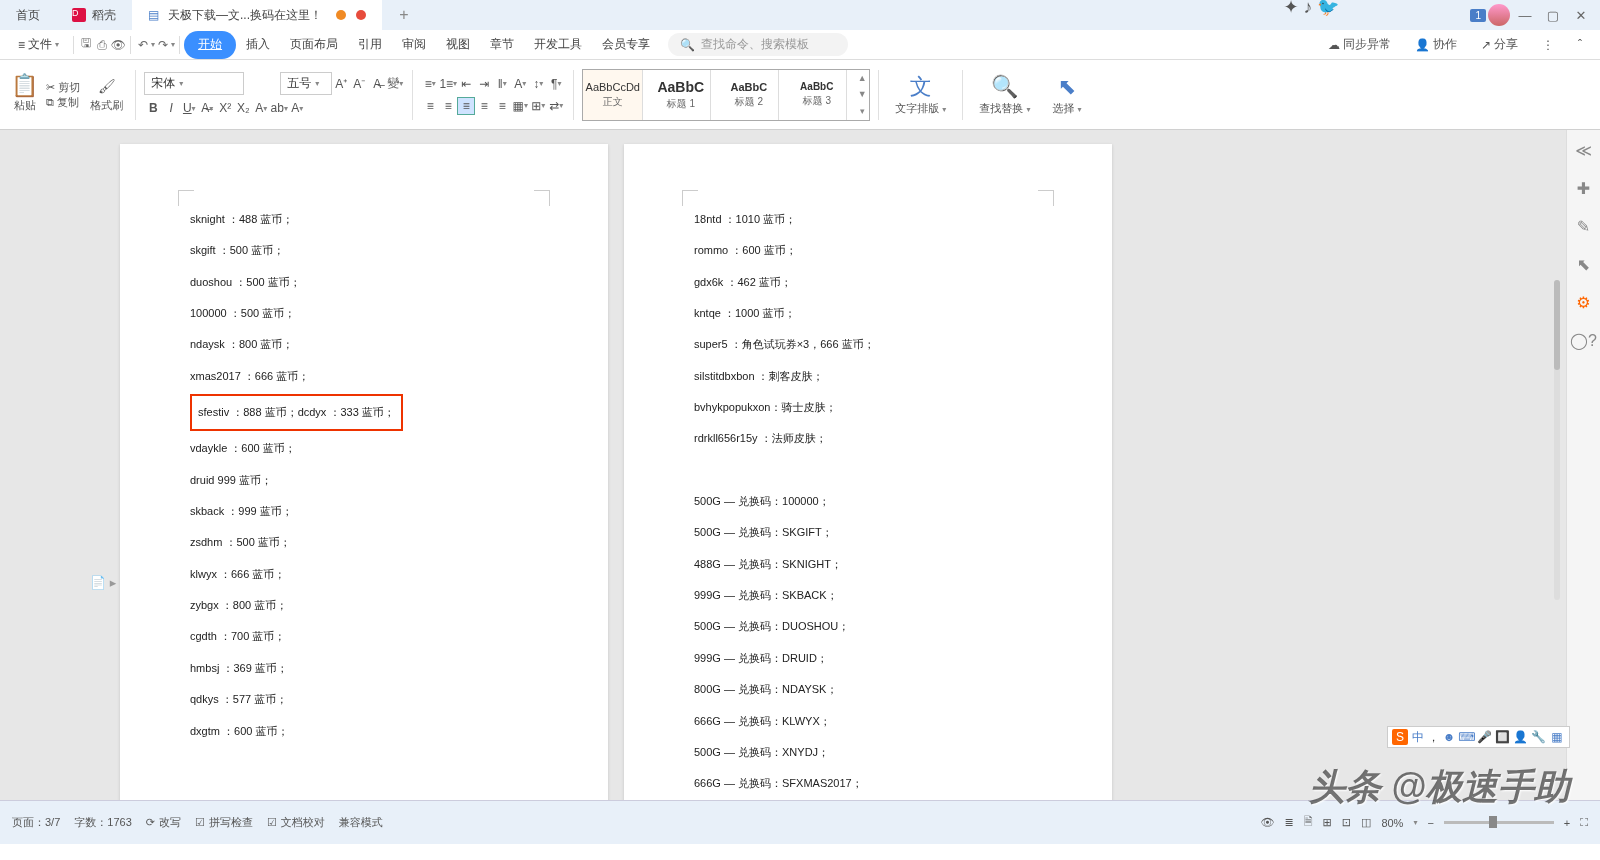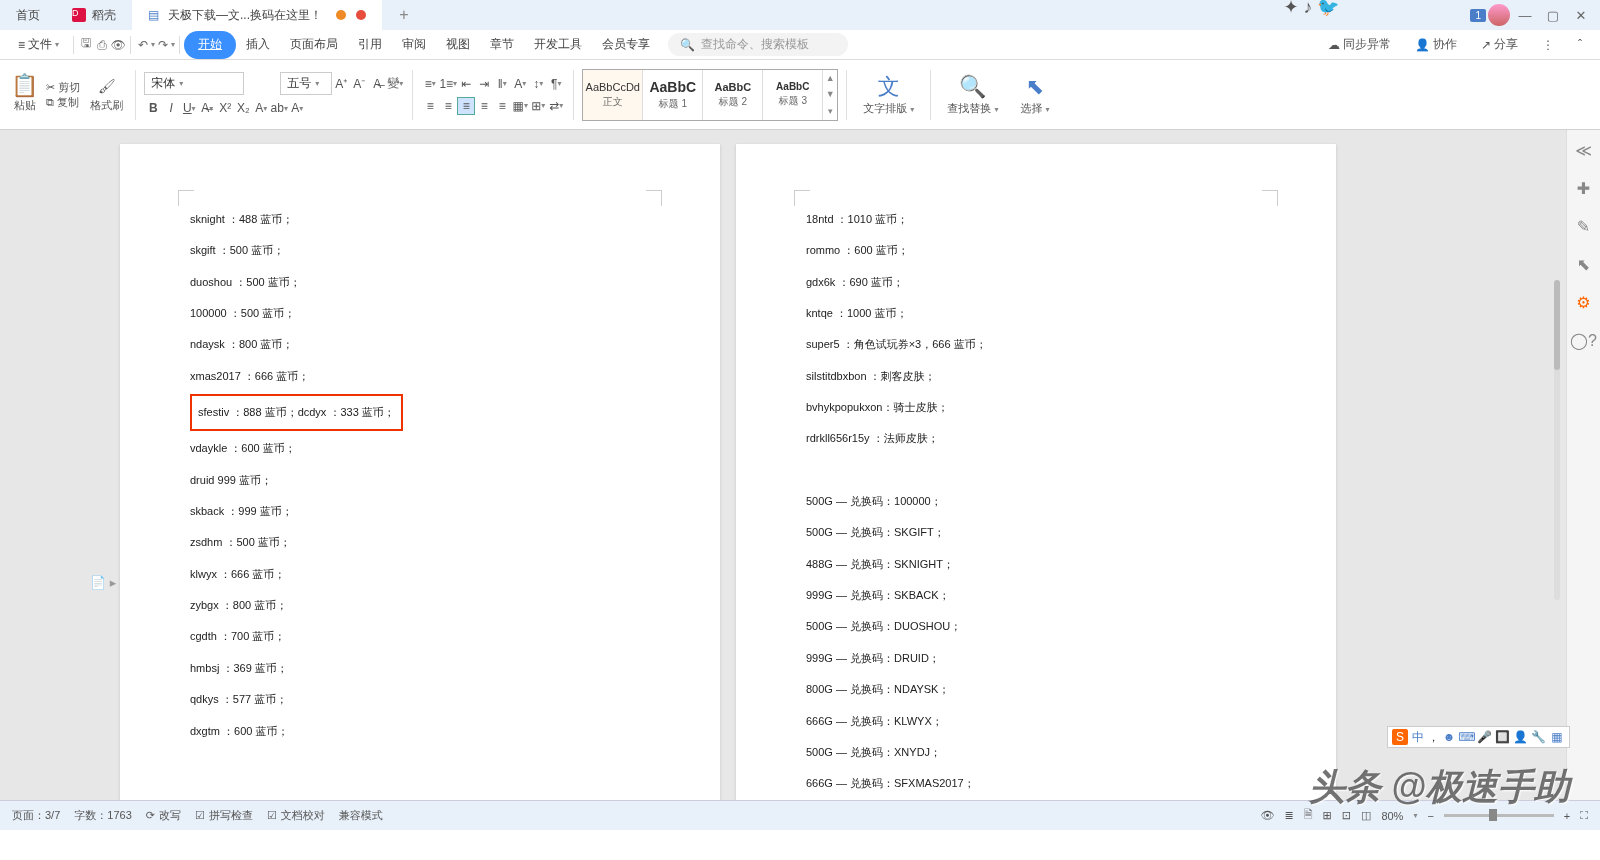--- a/index.html
+++ b/index.html
@@ -32,37 +32,37 @@
 .rlbl { font-size:11px; color:#555; }
 .vsep { width:1px; height:50px; background:#e0e0e0; margin:0 2px; }
 .fontbox { border:1px solid #ccc; padding:2px 6px; font-size:12px; background:#fff; display:flex; align-items:center; gap:4px; }
 .fontbox.name { width:100px; }
 .fontbox.size { width:52px;margin-left:36px; }
 .smbtn { width:18px; height:18px; display:flex; align-items:center; justify-content:center; font-size:12px; color:#555; cursor:pointer; }
 .stylebox { border:1px solid #bbb; width:60px; height:50px; display:flex; flex-direction:column; align-items:center; justify-content:center; background:#fff; cursor:pointer; }
 .stylebox.sel { border:1px solid #f90; background:#fff8ef; }
 .stylebox .prev { font-size:11px; }
 .stylebox .lbl { font-size:10px; color:#666; margin-top:2px; }
-.styleset { display:flex; border:1px solid #aaa; }
+.styleset { display:flex; border:1px solid #aaa;gap:8px; }
 .styleset .stylebox { border:none; border-right:1px solid #ddd; }
 .bigbtn { display:flex; flex-direction:column; align-items:center; padding:4px 8px; cursor:pointer; }
 .bigbtn .ic { font-size:22px; color:#4a7ec8; height:28px; display:flex; align-items:center; }
 .workarea { height:670px; background:#e7e7e7; display:flex; position:relative; }
 .pages { flex:1; display:flex; gap:16px; padding:14px 14px 0 120px; overflow:hidden; }
-.page { width:600px; height:660px; background:#fff; box-shadow:0 1px 3px rgba(0,0,0,.15); padding:60px 70px 30px; font-size:11px; color:#222; line-height:2.85; font-family:SimSun,serif; position:relative; }
+.page { width:488px; height:660px; background:#fff; box-shadow:0 1px 3px rgba(0,0,0,.15); padding:60px 70px 30px; font-size:11px; color:#222; line-height:2.85; font-family:SimSun,serif; position:relative; }
 .page .corner { position:absolute; width:16px; height:16px; border-color:#ccc; }
 .page .tl { top:46px; left:58px; border-left:1px solid #ccc; border-top:1px solid #ccc; }
 .page .tr { top:46px; right:58px; border-right:1px solid #ccc; border-top:1px solid #ccc; }
 .hilite { border:2px solid #e30; padding:1px 6px; display:inline-block; }
 .pagemark { position:absolute; left:90px; top:445px; color:#999; font-size:13px; }
 .sidetoolbar { position:absolute; right:0; top:0; width:34px; height:670px; background:#f5f5f5; border-left:1px solid #ddd; display:flex; flex-direction:column; align-items:center; padding-top:10px; gap:18px; }
 .sidetoolbar .sic { width:20px; height:20px; color:#888; font-size:16px; display:flex; align-items:center; justify-content:center; cursor:pointer; }
 .scrolltrack { position:absolute; right:40px; top:150px; width:6px; height:320px; background:#ddd; border-radius:3px; }
 .scrollthumb { width:6px; height:90px; background:#bbb; border-radius:3px; }
-.statusbar { height:30px; background:#e8f0f9; display:flex; align-items:center; padding:0 12px; font-size:11px; color:#555; gap:14px; border-top:1px solid #ccd; }
+.statusbar { height:44px; background:#e8f0f9; display:flex; align-items:center; padding:0 12px; font-size:11px; color:#555; gap:14px; border-top:1px solid #ccd; }
 .statusbar .sitem { display:flex; align-items:center; gap:4px; cursor:pointer; }
 .statusbar-r { margin-left:auto; display:flex; align-items:center; gap:10px; }
 .zoomslider { width:110px; height:3px; background:#bbb; position:relative; }
 .zoomslider .zh { position:absolute; width:8px; height:12px; background:#888; top:-5px; left:45px; }
 .watermark { position:absolute; right:30px; bottom:48px; font-size:36px; font-style:italic; color:rgba(0,0,0,.55); font-weight:bold; text-shadow:1px 1px 2px #fff; pointer-events:none; }
 .ime-ov { position:absolute; right:30px; top:726px; display:flex; align-items:center; gap:2px; background:#fff; border:1px solid #ccc; padding:2px 4px; font-size:11px; }
 .ime-ov .ii { width:16px; height:16px; display:flex; align-items:center; justify-content:center; color:#4a7ec8; font-size:12px; }
 .deco { position:absolute; right:260px; top:-4px; font-size:18px; color:#555; }
 </style>
 </head>
@@ -258,21 +258,21 @@
           <div>qdkys ：577 蓝币；</div>
           <div>dxgtm ：600 蓝币；</div>
         </div>
     </div>
     <div class="page">
       <span class="corner tl"></span>
         <span class="corner tr"></span>
       <div id="p2">
           <div>18ntd ：1010 蓝币；</div>
           <div>rommo ：600 蓝币；</div>
-          <div>gdx6k ：690 蓝币；</div>
+          <div>gdx6k ：462 蓝币；</div>
           <div>kntqe ：1000 蓝币；</div>
           <div>super5 ：角色试玩券×3，666 蓝币；</div>
           <div>silstitdbxbon ：刺客皮肤；</div>
           <div>bvhykpopukxon：骑士皮肤；</div>
           <div>rdrkll656r15y ：法师皮肤；</div>
           <div>&nbsp;</div>
           <div>500G — 兑换码：100000；</div>
           <div>500G — 兑换码：SKGIFT；</div>
           <div>488G — 兑换码：SKNIGHT；</div>
           <div>999G — 兑换码：SKBACK；</div>

